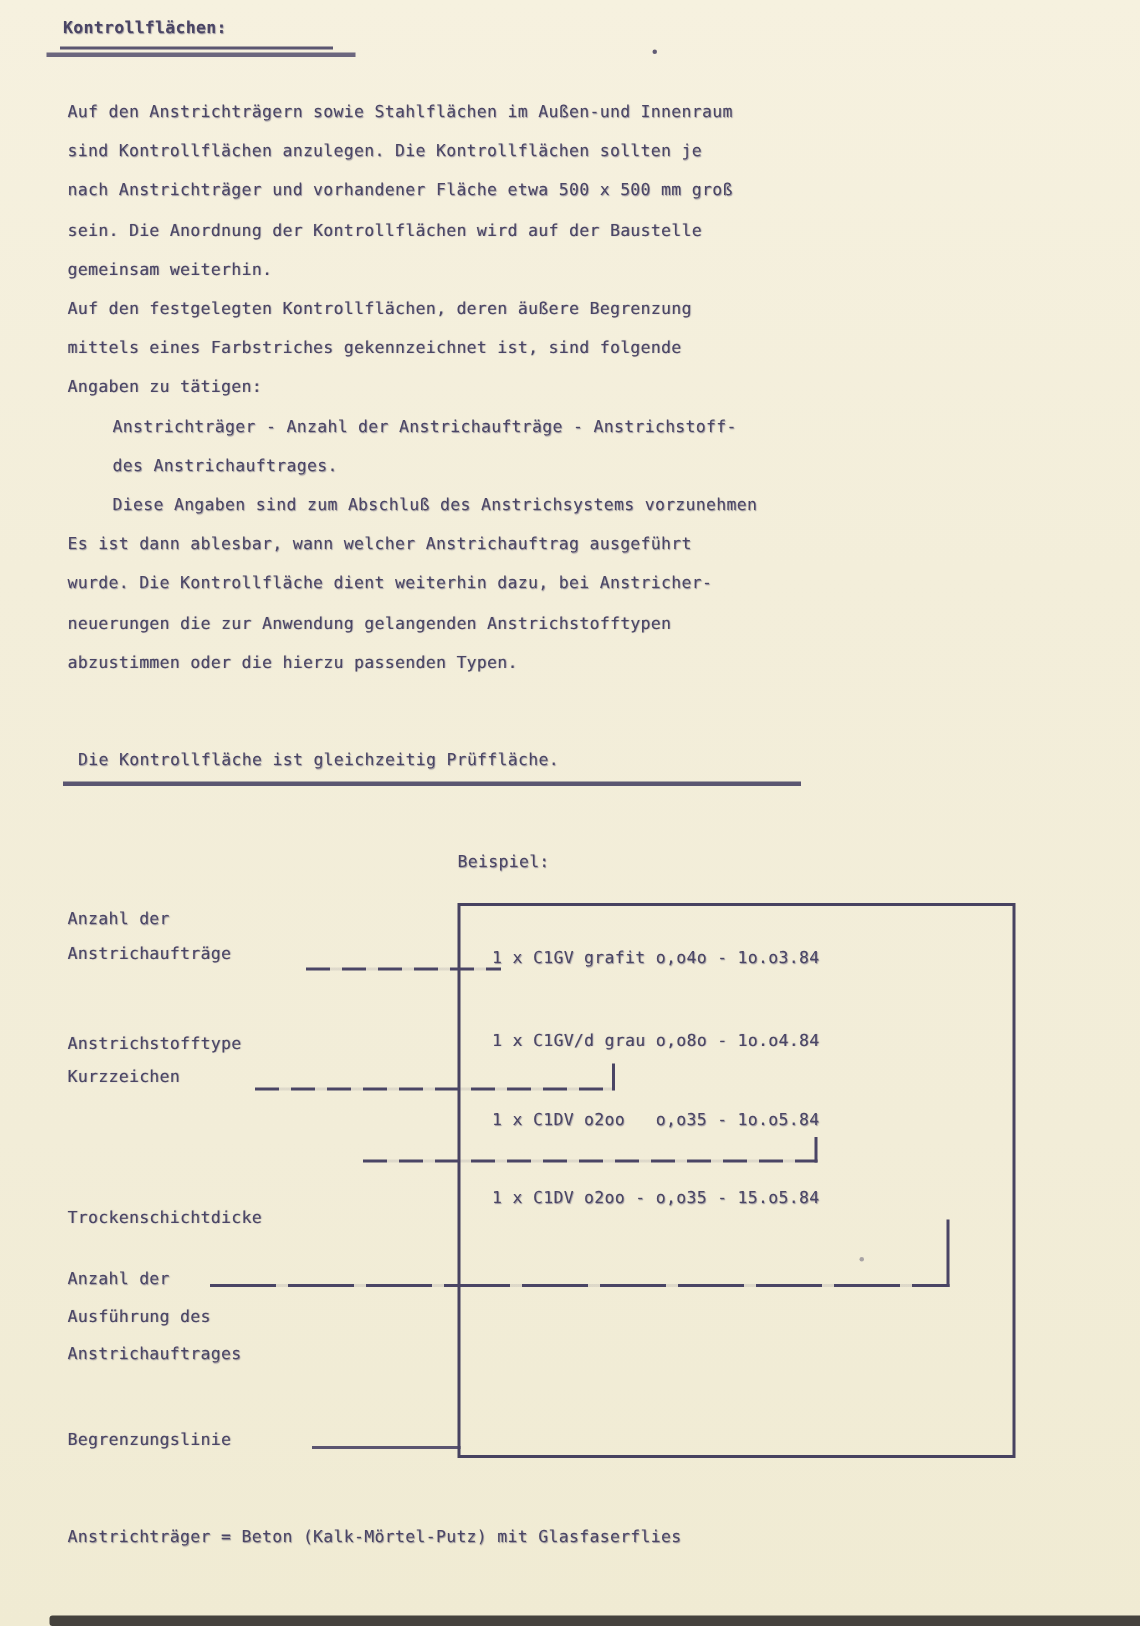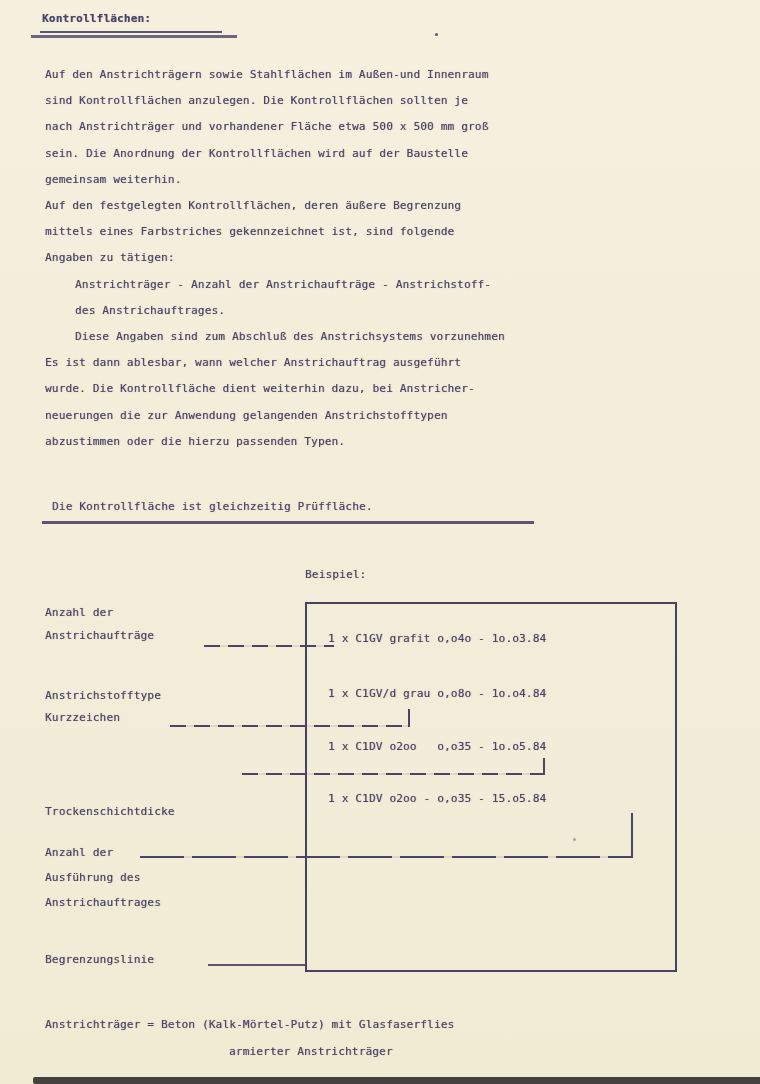--- a/index.html
+++ b/index.html
@@ -97,19 +97,18 @@
 
   <div class="dash-sm" style="left:242px;top:773px;width:303px;"></div>
   <div class="vline" style="left:543px;top:758px;height:17px;"></div>
 
   <div class="dash-lg" style="left:140px;top:856px;width:493px;"></div>
   <div class="vline" style="left:631px;top:813px;height:45px;"></div>
 
   <div class="hline" style="left:208px;top:964px;width:99px;"></div>
 
   <div class="txt" style="left:45px;top:1018px;">Anstrichträger = Beton (Kalk-Mörtel-Putz) mit Glasfaserflies</div>
-  <div class="txt" style="left:229px;top:1045px;">armierter Anstrichträger</div>
 
   <div class="speck" style="left:435px;top:33px;"></div>
   <div class="speck" style="left:573px;top:838px;opacity:.5;"></div>
   <div class="scan-edge"></div>
 
 </div>
 
 </body></html>

